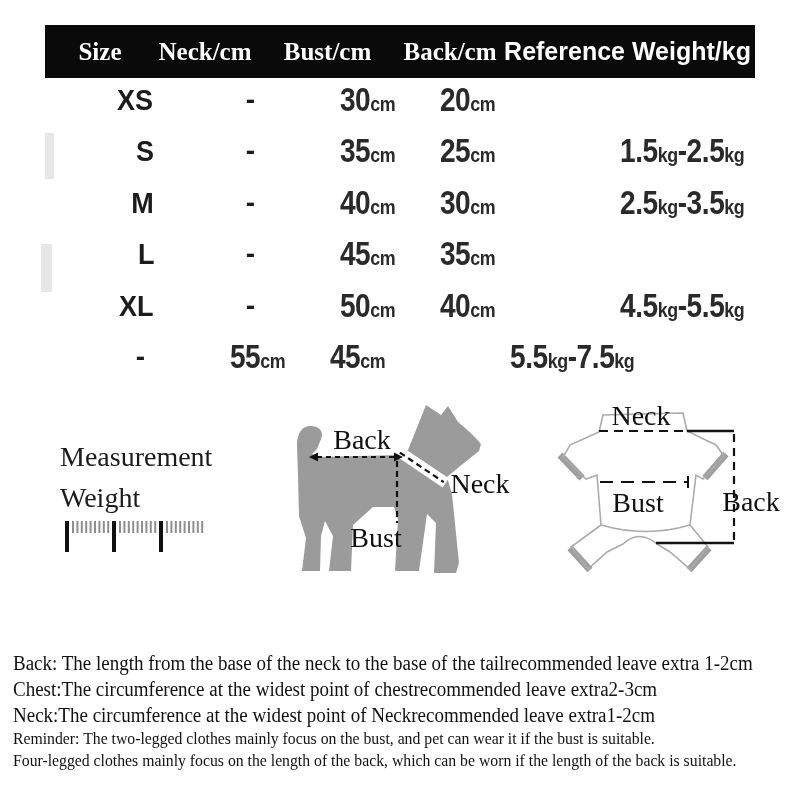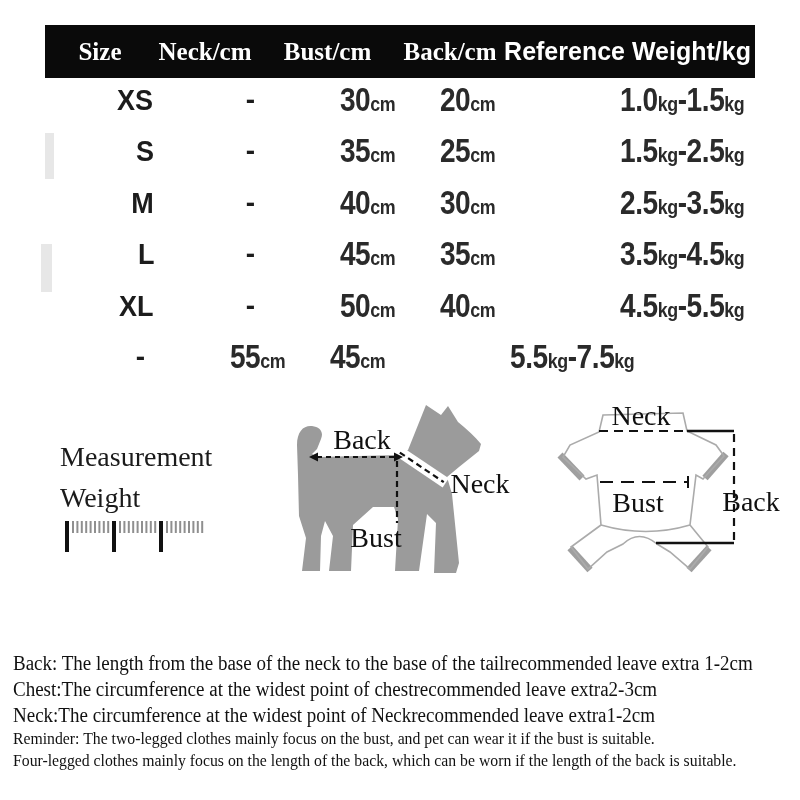--- a/index.html
+++ b/index.html
@@ -61,42 +61,40 @@
       <div class="hcell c2">Bust/cm</div>
       <div class="hcell c3">Back/cm</div>
       <div class="hcell c4 sans">Reference Weight/kg</div>
     </div>
   <div class="tbl-body">
       <div class="trow">
         <div class="tcell c0"><span class="sizetxt">XS</span></div>
         <div class="tcell c1"><span class="dash">-</span></div>
         <div class="tcell c2"><span class="num">30<span class="unit">cm</span></span></div>
         <div class="tcell c3"><span class="num">20<span class="unit">cm</span></span></div>
-        <div class="tcell c4"><span class="num">1.0<span class="unit">kg</span>-1.5<span class="unit">kg</span></span></div>
       </div>
       <div class="trow">
         <div class="tcell c0"><span class="sizetxt">S</span></div>
         <div class="tcell c1"><span class="dash">-</span></div>
         <div class="tcell c2"><span class="num">35<span class="unit">cm</span></span></div>
         <div class="tcell c3"><span class="num">25<span class="unit">cm</span></span></div>
         <div class="tcell c4"><span class="num">1.5<span class="unit">kg</span>-2.5<span class="unit">kg</span></span></div>
       </div>
       <div class="trow">
         <div class="tcell c0"><span class="sizetxt">M</span></div>
         <div class="tcell c1"><span class="dash">-</span></div>
         <div class="tcell c2"><span class="num">40<span class="unit">cm</span></span></div>
         <div class="tcell c3"><span class="num">30<span class="unit">cm</span></span></div>
         <div class="tcell c4"><span class="num">2.5<span class="unit">kg</span>-3.5<span class="unit">kg</span></span></div>
       </div>
       <div class="trow">
         <div class="tcell c0"><span class="sizetxt">L</span></div>
         <div class="tcell c1"><span class="dash">-</span></div>
         <div class="tcell c2"><span class="num">45<span class="unit">cm</span></span></div>
         <div class="tcell c3"><span class="num">35<span class="unit">cm</span></span></div>
-        <div class="tcell c4"><span class="num">3.5<span class="unit">kg</span>-4.5<span class="unit">kg</span></span></div>
       </div>
       <div class="trow">
         <div class="tcell c0"><span class="sizetxt">XL</span></div>
         <div class="tcell c1"><span class="dash">-</span></div>
         <div class="tcell c2"><span class="num">50<span class="unit">cm</span></span></div>
         <div class="tcell c3"><span class="num">40<span class="unit">cm</span></span></div>
         <div class="tcell c4"><span class="num">4.5<span class="unit">kg</span>-5.5<span class="unit">kg</span></span></div>
       </div>
       <div class="trow">
         <div class="tcell c1"><span class="dash">-</span></div>

